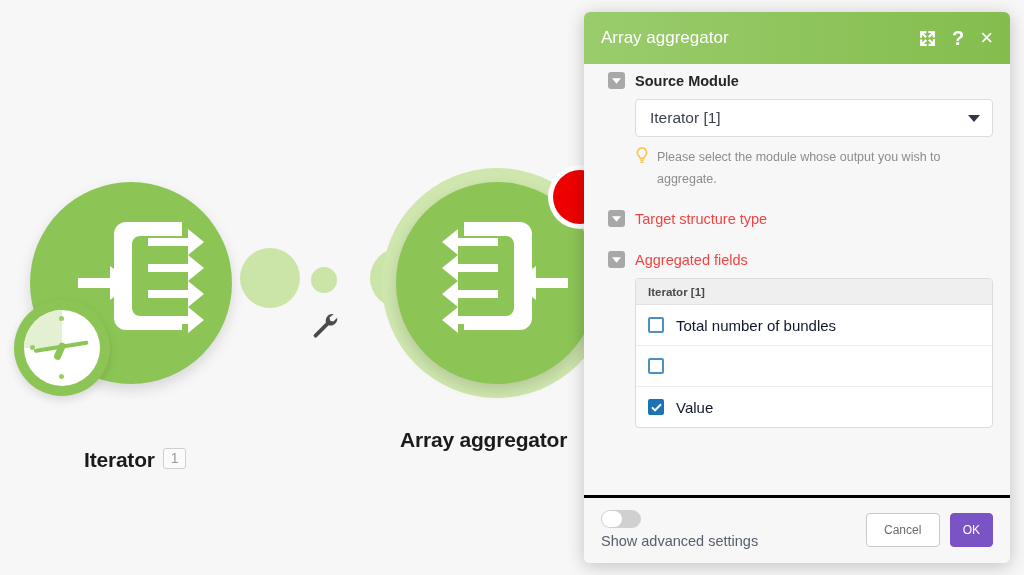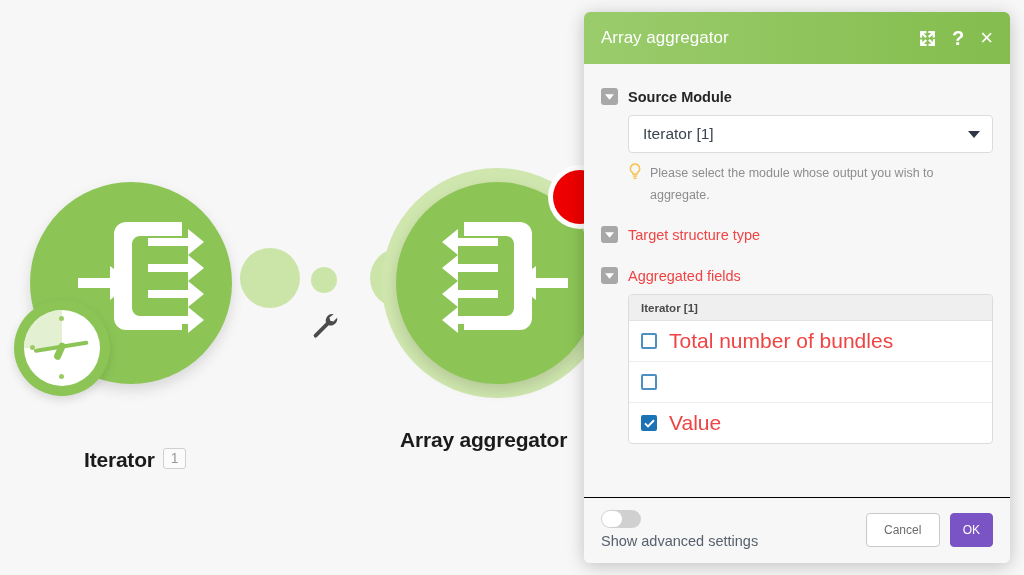--- a/index.html
+++ b/index.html
@@ -160,24 +160,25 @@
     font-weight: bold;
     line-height: 1;
   }
   .hdr-icon.close {
     font-size: 22px;
     line-height: 1;
   }
 
   .dlg-body {
     flex: 1 1 auto;
-    padding: 24px 17px 6px 17px;
+    padding: 8px 17px 6px 17px;
     box-sizing: border-box;
     overflow: hidden;
     background: #f7f7f7;
+    margin-left: 7px;
   }
 
   .field-head {
     display: flex;
     align-items: center;
     margin-bottom: 10px;
   }
   .collapse-toggle {
     width: 17px; height: 17px;
     border-radius: 3px;
@@ -274,27 +275,27 @@
     flex: 0 0 16px;
     display: flex;
     align-items: center;
     justify-content: center;
   }
   .cbox.checked {
     background: #1b72b5;
     border-color: #1b72b5;
   }
   .check-label {
-    font-size: 21px;
-    color: #ef4444;
+    font-size: 15px;
+    color: #0f172a;
   }
 
   .dlg-footer {
     flex: 0 0 auto;
-    border-top: 1px solid #000000;
+    border-top: 3px solid #000000;
     background: #f7f7f7;
     padding: 12px 17px 14px 17px;
     display: flex;
     align-items: center;
     box-sizing: border-box;
   }
   .adv-wrap { flex: 1 1 auto; }
   .switch {
     width: 40px; height: 18px;
     border-radius: 9px;

